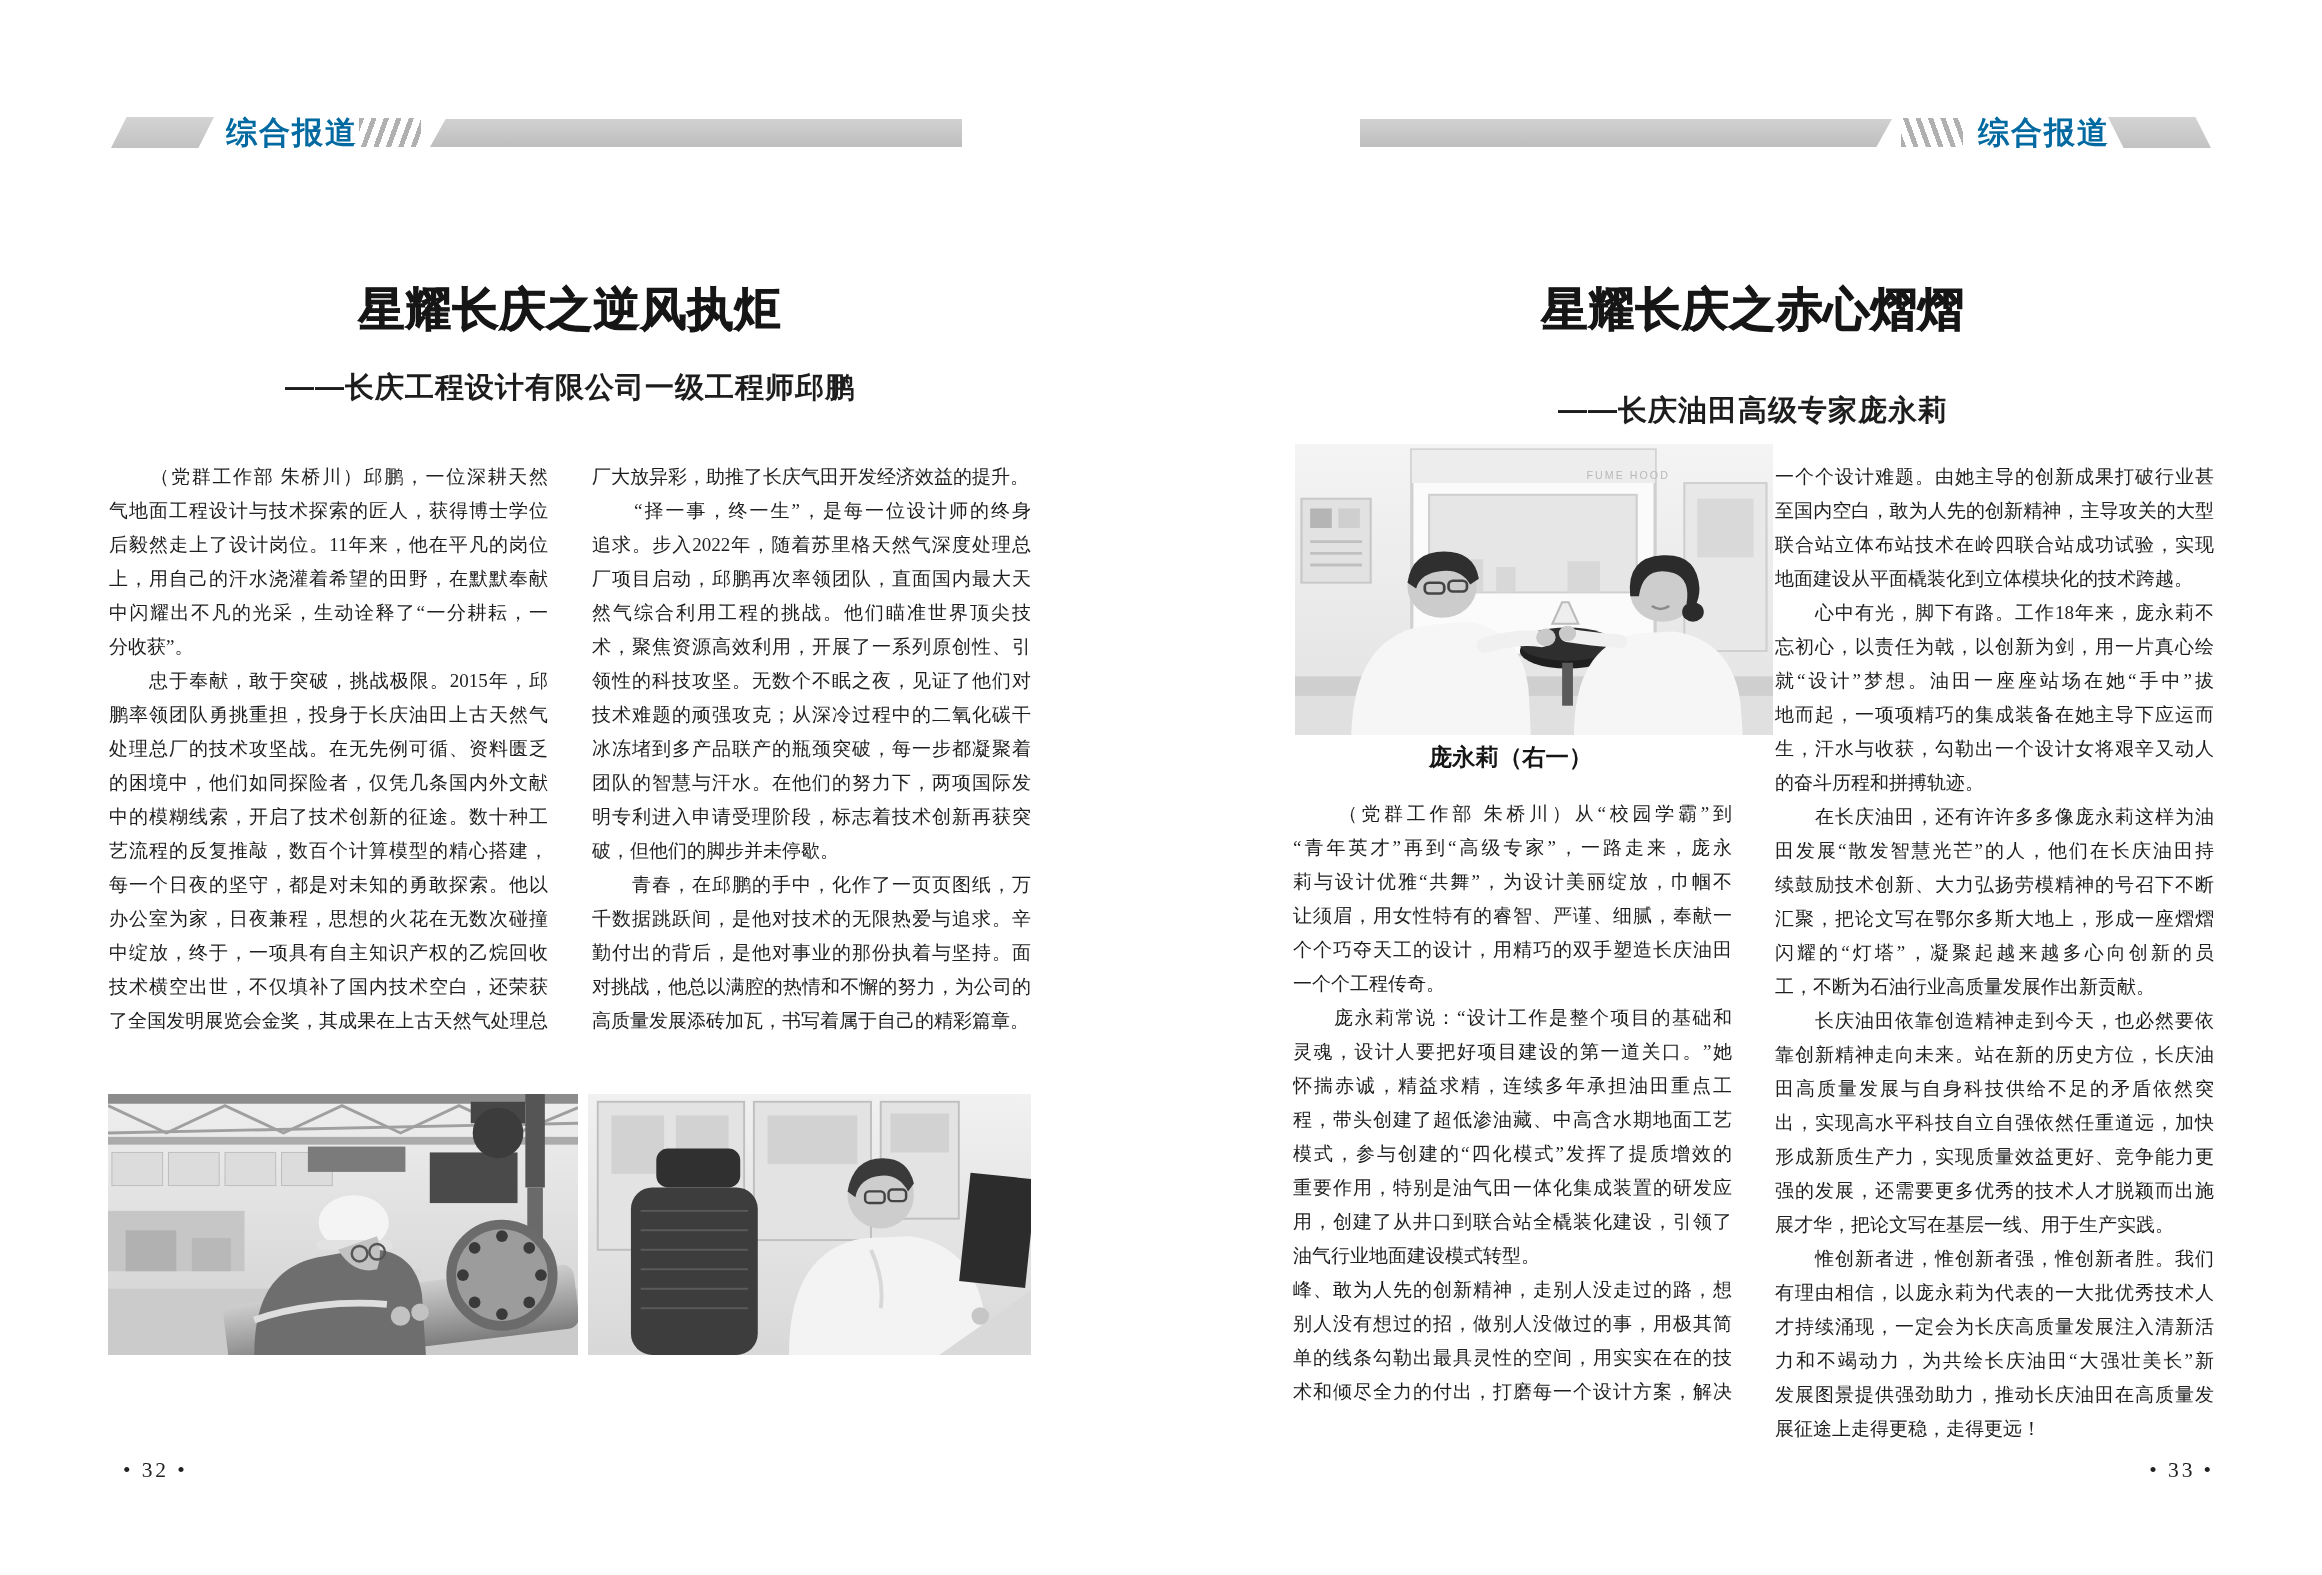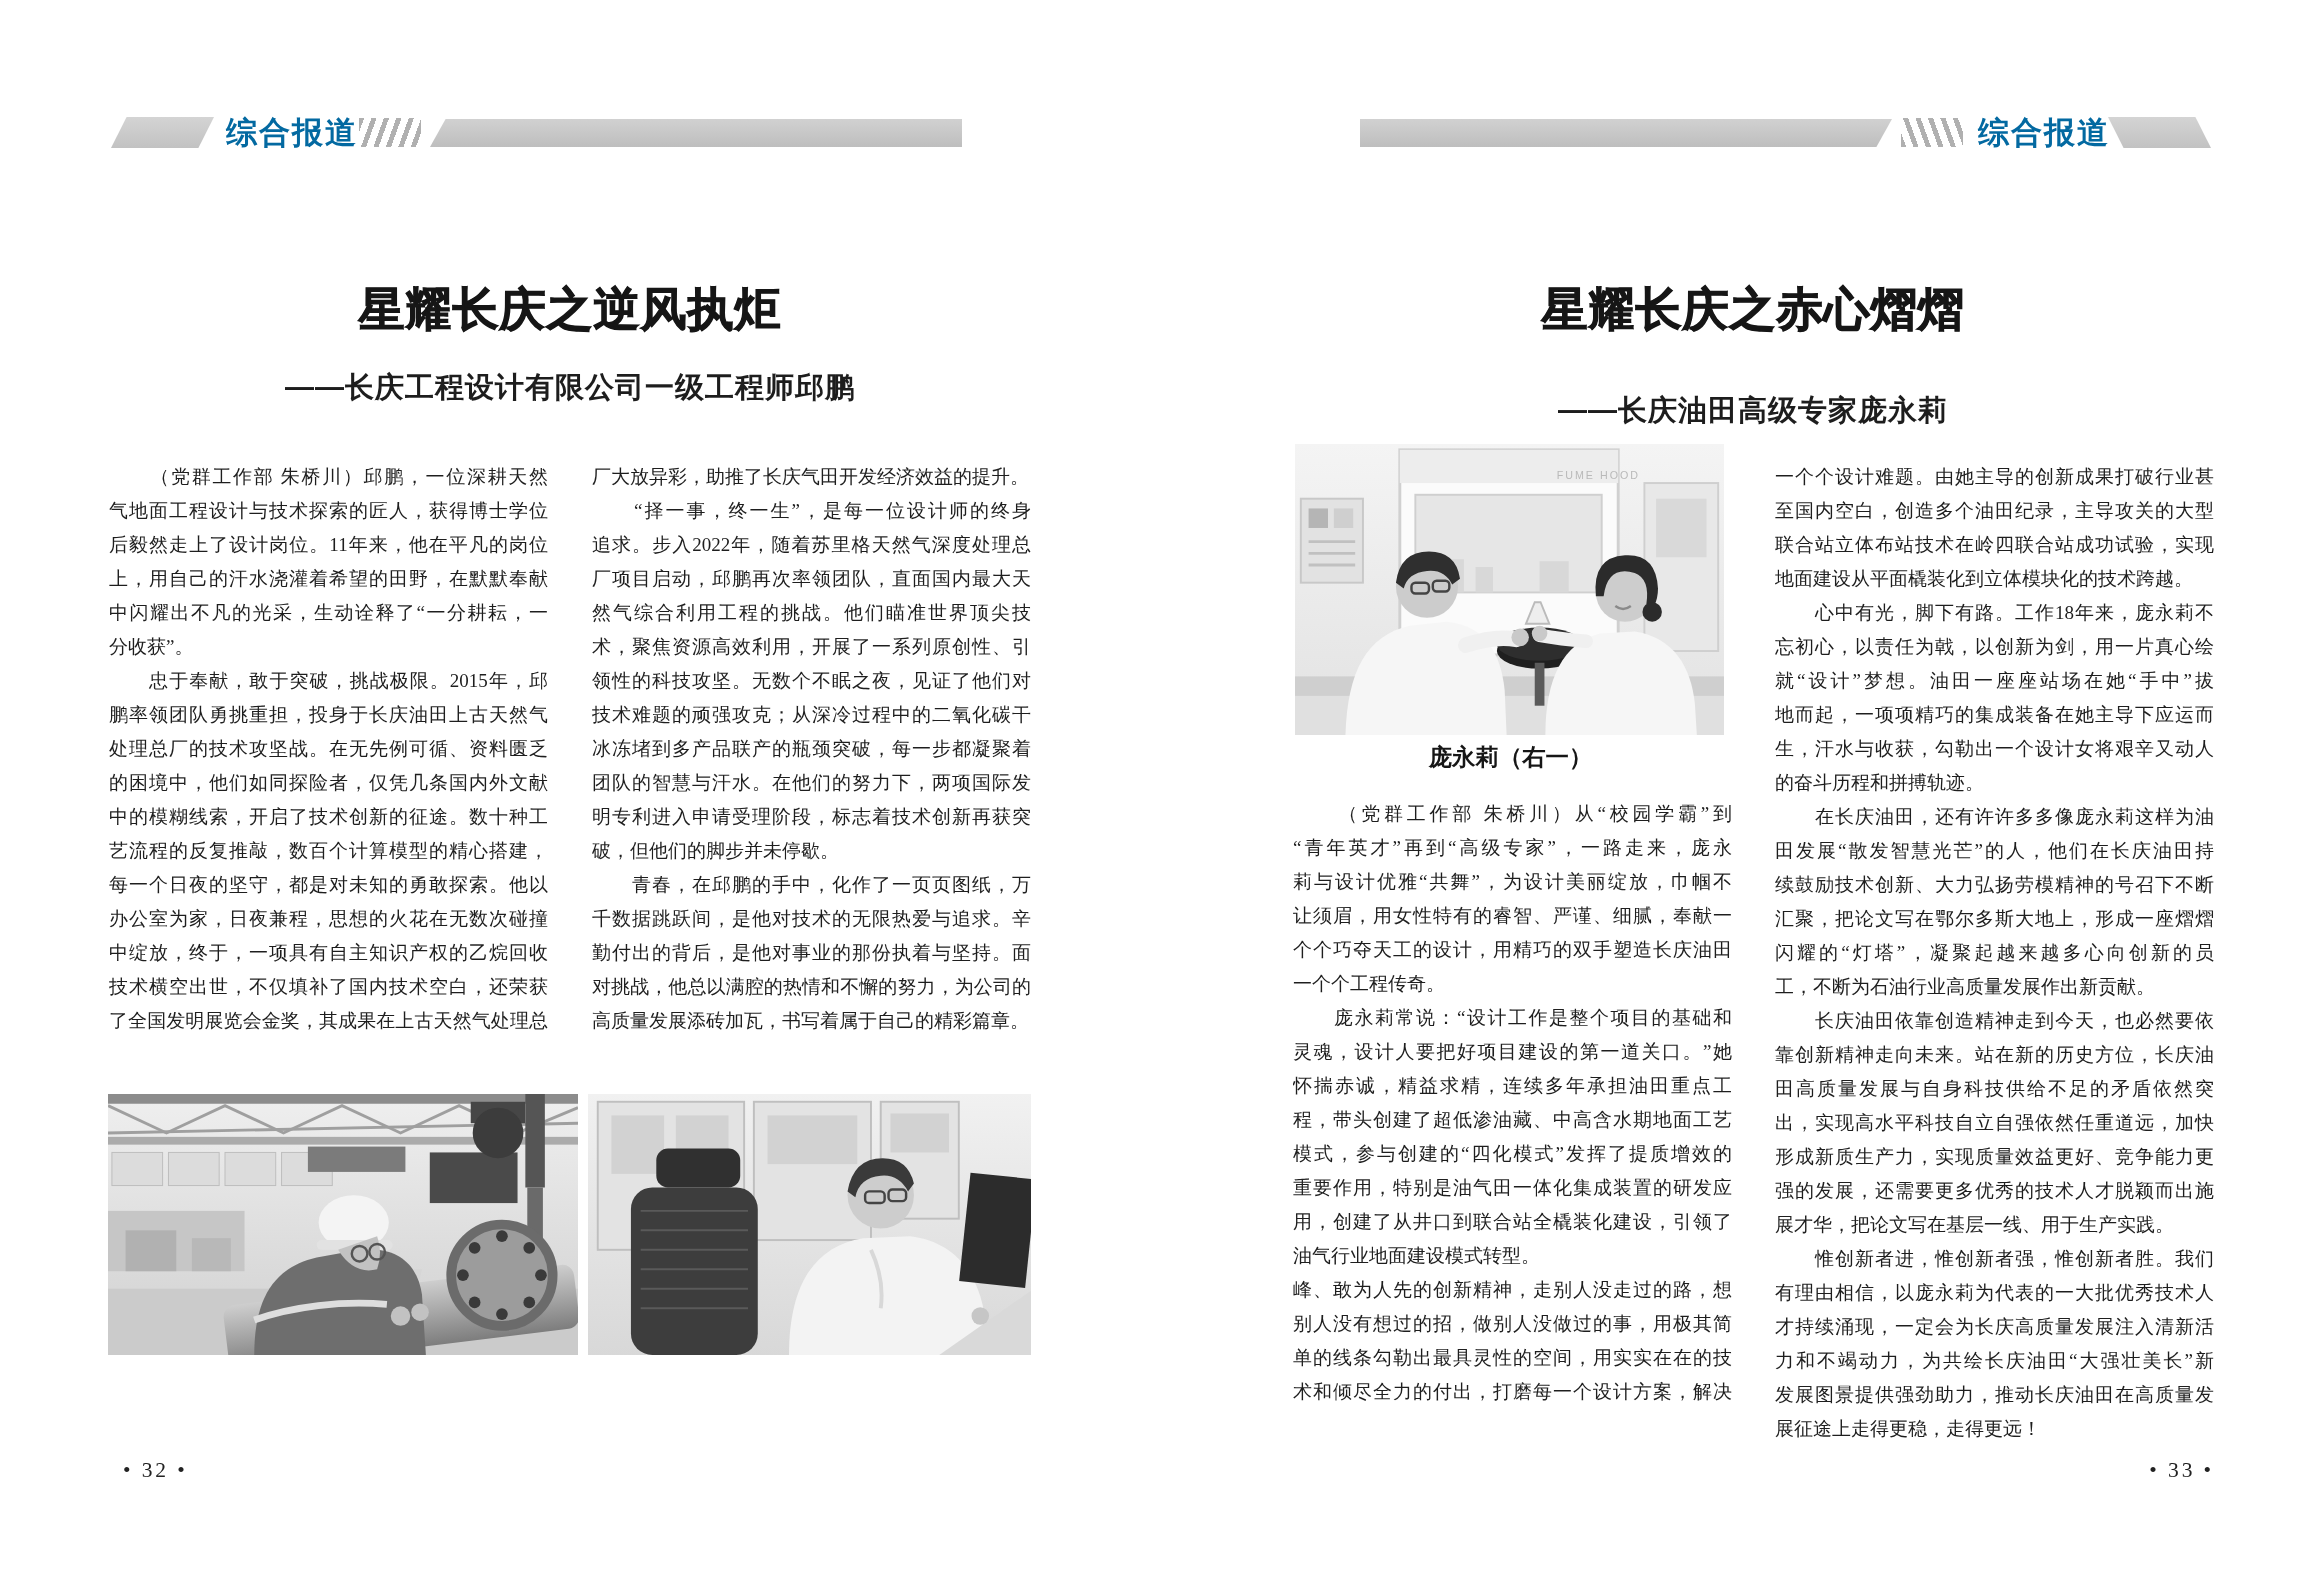--- a/index.html
+++ b/index.html
@@ -255,21 +255,21 @@
 <section>
 
   <div class="abs hdr-bar right" style="left:1360px;top:119px;"></div>
   <div class="abs hdr-hatch right" style="left:1901px;top:118px;"></div>
   <div class="abs hdr-label" style="left:1978px;top:117px;">综合报道</div>
   <div class="abs hdr-para right" style="left:2108px;top:117px;width:103px;height:31px;"></div>
 
   <h1 class="abs title" style="left:1292px;top:279px;margin:0;">星耀长庆之赤心熠熠</h1>
   <h2 class="abs subtitle" style="left:1292px;top:391px;margin:0;">——长庆油田高级专家庞永莉</h2>
 
-  <figure class="abs photo" style="left:1295px;top:444px;width:429px;height:291px;margin:0;">
+  <figure class="abs photo" style="left:1295px;top:444px;width:478px;height:291px;margin:0;">
     <svg viewBox="0 0 442 298" preserveAspectRatio="none">
       <defs>
         <linearGradient id="gC" x1="0" y1="0" x2="0" y2="1">
           <stop offset="0" stop-color="#f4f4f4"></stop>
             <stop offset="1" stop-color="#e2e2e2"></stop>
         </linearGradient>
       </defs>
       <rect width="442" height="298" fill="url(#gC)"></rect>
       <rect x="108" y="6" width="225" height="210" fill="#fbfbfb" stroke="#d0d0d0" stroke-width="3"></rect>
       <rect x="108" y="6" width="225" height="34" fill="#ededed"></rect>
@@ -331,21 +331,21 @@
       <div class="line">重要作用，特别是油气田一体化集成装置的研发应</div>
       <div class="line">用，创建了从井口到联合站全橇装化建设，引领了</div>
       <div class="line pe">油气行业地面建设模式转型。</div>
       <div class="line">峰、敢为人先的创新精神，走别人没走过的路，想</div>
       <div class="line">别人没有想过的招，做别人没做过的事，用极其简</div>
       <div class="line">单的线条勾勒出最具灵性的空间，用实实在在的技</div>
       <div class="line">术和倾尽全力的付出，打磨每一个设计方案，解决</div>
     </div>
   <div class="abs col" style="left:1775px;top:436px;">
       <div class="line">一个个设计难题。由她主导的创新成果打破行业甚</div>
-      <div class="line">至国内空白，创造多个油田纪录，主导攻关的大型</div>
+      <div class="line">至国内空白，敢为人先的创新精神，主导攻关的大型</div>
       <div class="line">联合站立体布站技术在岭四联合站成功试验，实现</div>
       <div class="line pe">地面建设从平面橇装化到立体模块化的技术跨越。</div>
       <div class="line">　　心中有光，脚下有路。工作18年来，庞永莉不</div>
       <div class="line">忘初心，以责任为戟，以创新为剑，用一片真心绘</div>
       <div class="line">就“设计”梦想。油田一座座站场在她“手中”拔</div>
       <div class="line">地而起，一项项精巧的集成装备在她主导下应运而</div>
       <div class="line">生，汗水与收获，勾勒出一个设计女将艰辛又动人</div>
       <div class="line pe">的奋斗历程和拼搏轨迹。</div>
       <div class="line">　　在长庆油田，还有许许多多像庞永莉这样为油</div>
       <div class="line">田发展“散发智慧光芒”的人，他们在长庆油田持</div>

